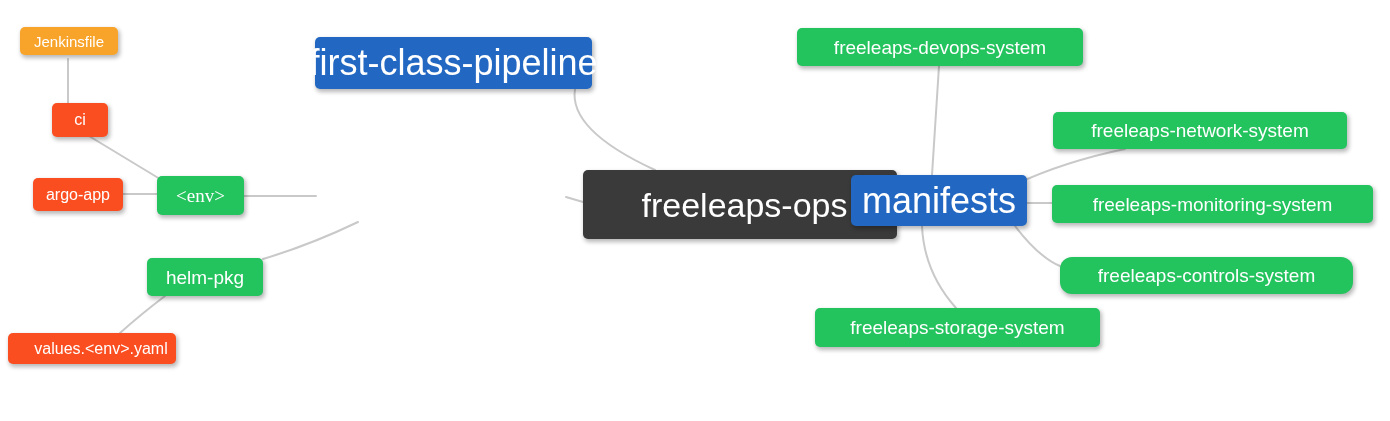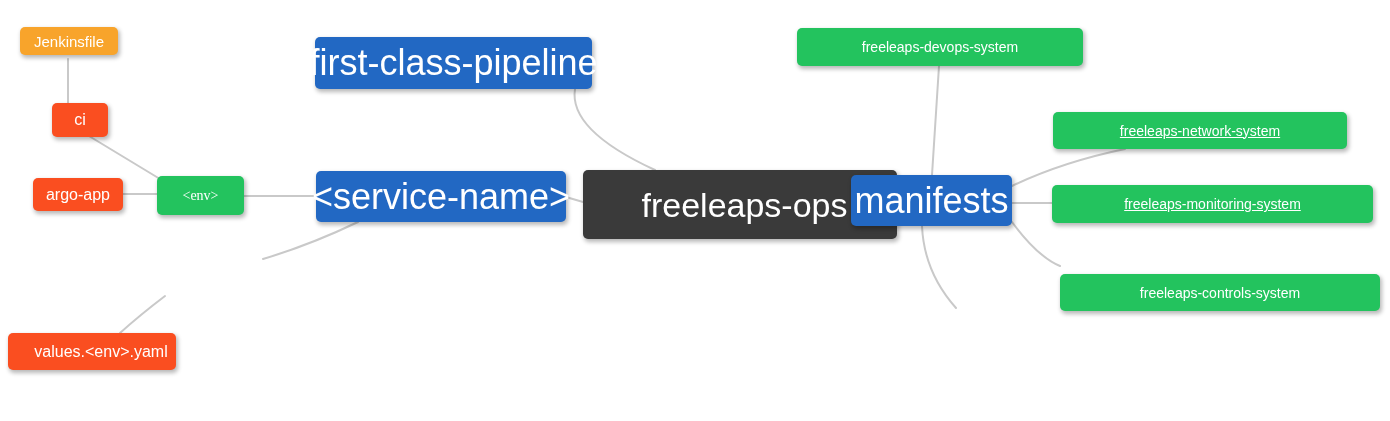--- a/index.html
+++ b/index.html
@@ -34,21 +34,21 @@
     box-sizing: border-box;
     color: var(--color-node_text, #ffffff);
     border-radius: 5px;
     white-space: nowrap;
     box-shadow: 1.5px 2.5px 4px rgba(0,0,0,0.28);
     cursor: default;
     line-height: 1;
   }
   .tier-root   { background: var(--color-root,   #3a3a3a); font-size: 34px; }
   .tier-branch { background: var(--color-branch, #2268c3); font-size: 36px; }
-  .tier-group  { background: var(--color-group,  #23c35e); font-size: 14px; }
+  .tier-group  { background: var(--color-group,  #23c35e); font-size: 19px; }
   .tier-item   { background: var(--color-item,   #fa4e20); font-size: 16px; }
   .tier-file   { background: var(--color-file,   #f8a42b); font-size: 15px; }
 </style>
 </head>
 <body>
 
 <div class="canvas">
 
   <svg class="edges" viewBox="0 0 1390 421" xmlns="http://www.w3.org/2000/svg">
     <path d="M 68 59 L 68 103"></path>
@@ -64,23 +64,24 @@
     <path d="M 1012 186 Q 1062 162 1125 149"></path>
     <path d="M 1012 203 L 1052 203"></path>
     <path d="M 1012 222 Q 1038 257 1060 266"></path>
     <path d="M 922 226 Q 924 272 956 308"></path>
   </svg>
 
   <div class="node tier-file" style="left:20px;   top:27px;  width:98px;  height:28px;">Jenkinsfile</div>
   <div class="node tier-item" style="left:52px;   top:103px; width:56px;  height:34px;">ci</div>
   <div class="node tier-item" style="left:33px;   top:178px; width:90px;  height:33px;">argo-app</div>
   <div class="node tier-group" style="left:157px;  top:176px; width:87px;  height:39px;font-family:Liberation Serif, serif;">&lt;env&gt;</div>
-  <div class="node tier-item" style="left:8px;    top:333px; width:168px; height:37px;padding-left:18px;">values.&lt;env&gt;.yaml</div>
+  <div class="node tier-group" style="left:147px;  top:258px; width:116px; height:38px;">helm-pkg</div>
+  <div class="node tier-item" style="left:8px;    top:333px; width:168px; height:31px;padding-left:18px;">values.&lt;env&gt;.yaml</div>
   <div class="node tier-branch" style="left:315px;  top:37px;  width:277px; height:52px;">first-class-pipeline</div>
-  <div class="node tier-branch" style="left:316px;  top:171px; width:250px; height:51px;">&lt;service-name&gt;</div>
   <div class="node tier-root" style="left:583px;  top:170px; width:314px; height:69px;padding-left:9px;">freeleaps-ops</div>
-  <div class="node tier-branch" style="left:851px;  top:175px; width:161px; height:51px;">manifests</div>
+  <div class="node tier-branch" style="left:851px;  top:175px; width:176px; height:51px;">manifests</div>
   <div class="node tier-group" style="left:797px;  top:28px;  width:286px; height:38px;">freeleaps-devops-system</div>
-  <div class="node tier-group" style="left:1053px; top:112px; width:294px; height:37px;text-decoration:underline;">freeleaps-network-system</div>
-  <div class="node tier-group" style="left:1052px; top:185px; width:321px; height:38px;text-decoration:underline;">freeleaps-monitoring-system</div>
-  <div class="node tier-group" style="left:1060px; top:274px; width:320px; height:37px;">freeleaps-controls-system</div>
+  <div class="node tier-group" style="left:1053px; top:112px; width:294px; height:37px;">freeleaps-network-system</div>
+  <div class="node tier-group" style="left:1052px; top:185px; width:321px; height:38px;">freeleaps-monitoring-system</div>
+  <div class="node tier-group" style="left:1060px; top:257px; width:293px; height:37px;border-radius:12px;">freeleaps-controls-system</div>
+  <div class="node tier-group" style="left:815px;  top:308px; width:285px; height:39px;">freeleaps-storage-system</div>
 
 </div>
 
 </body></html>

